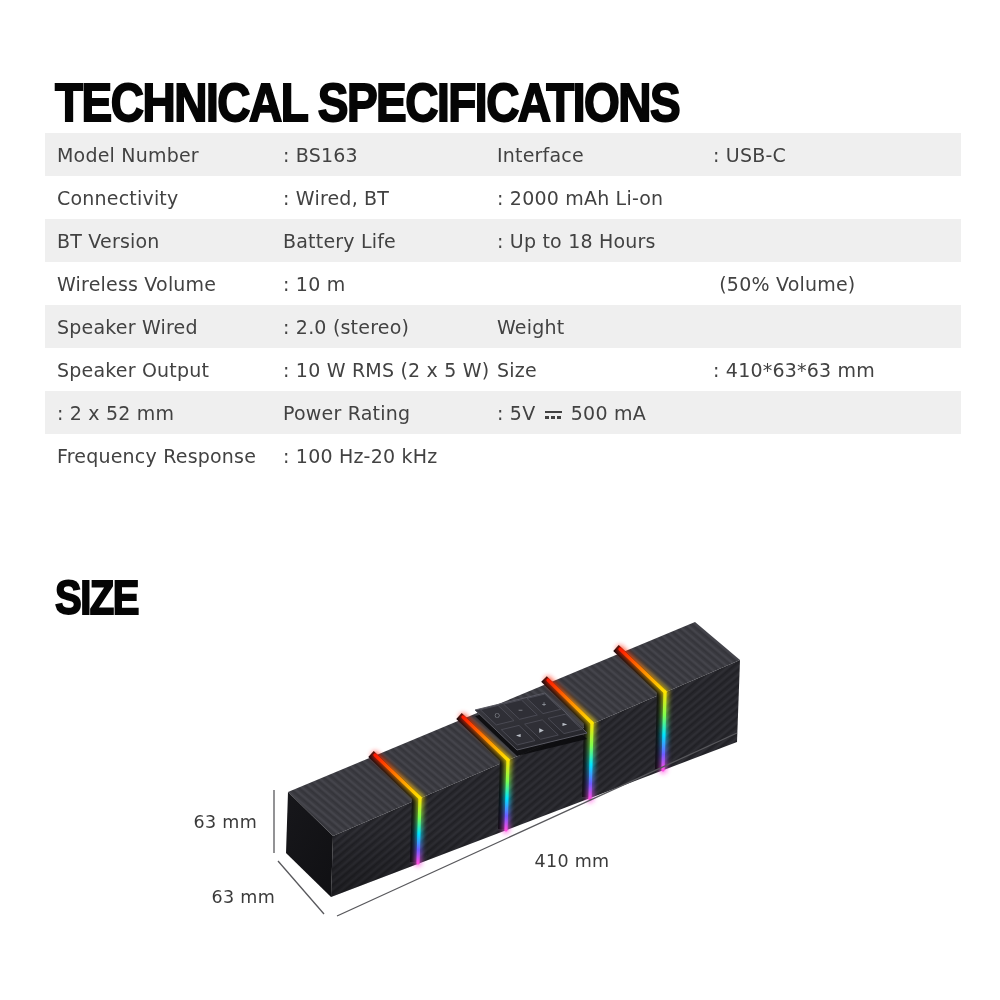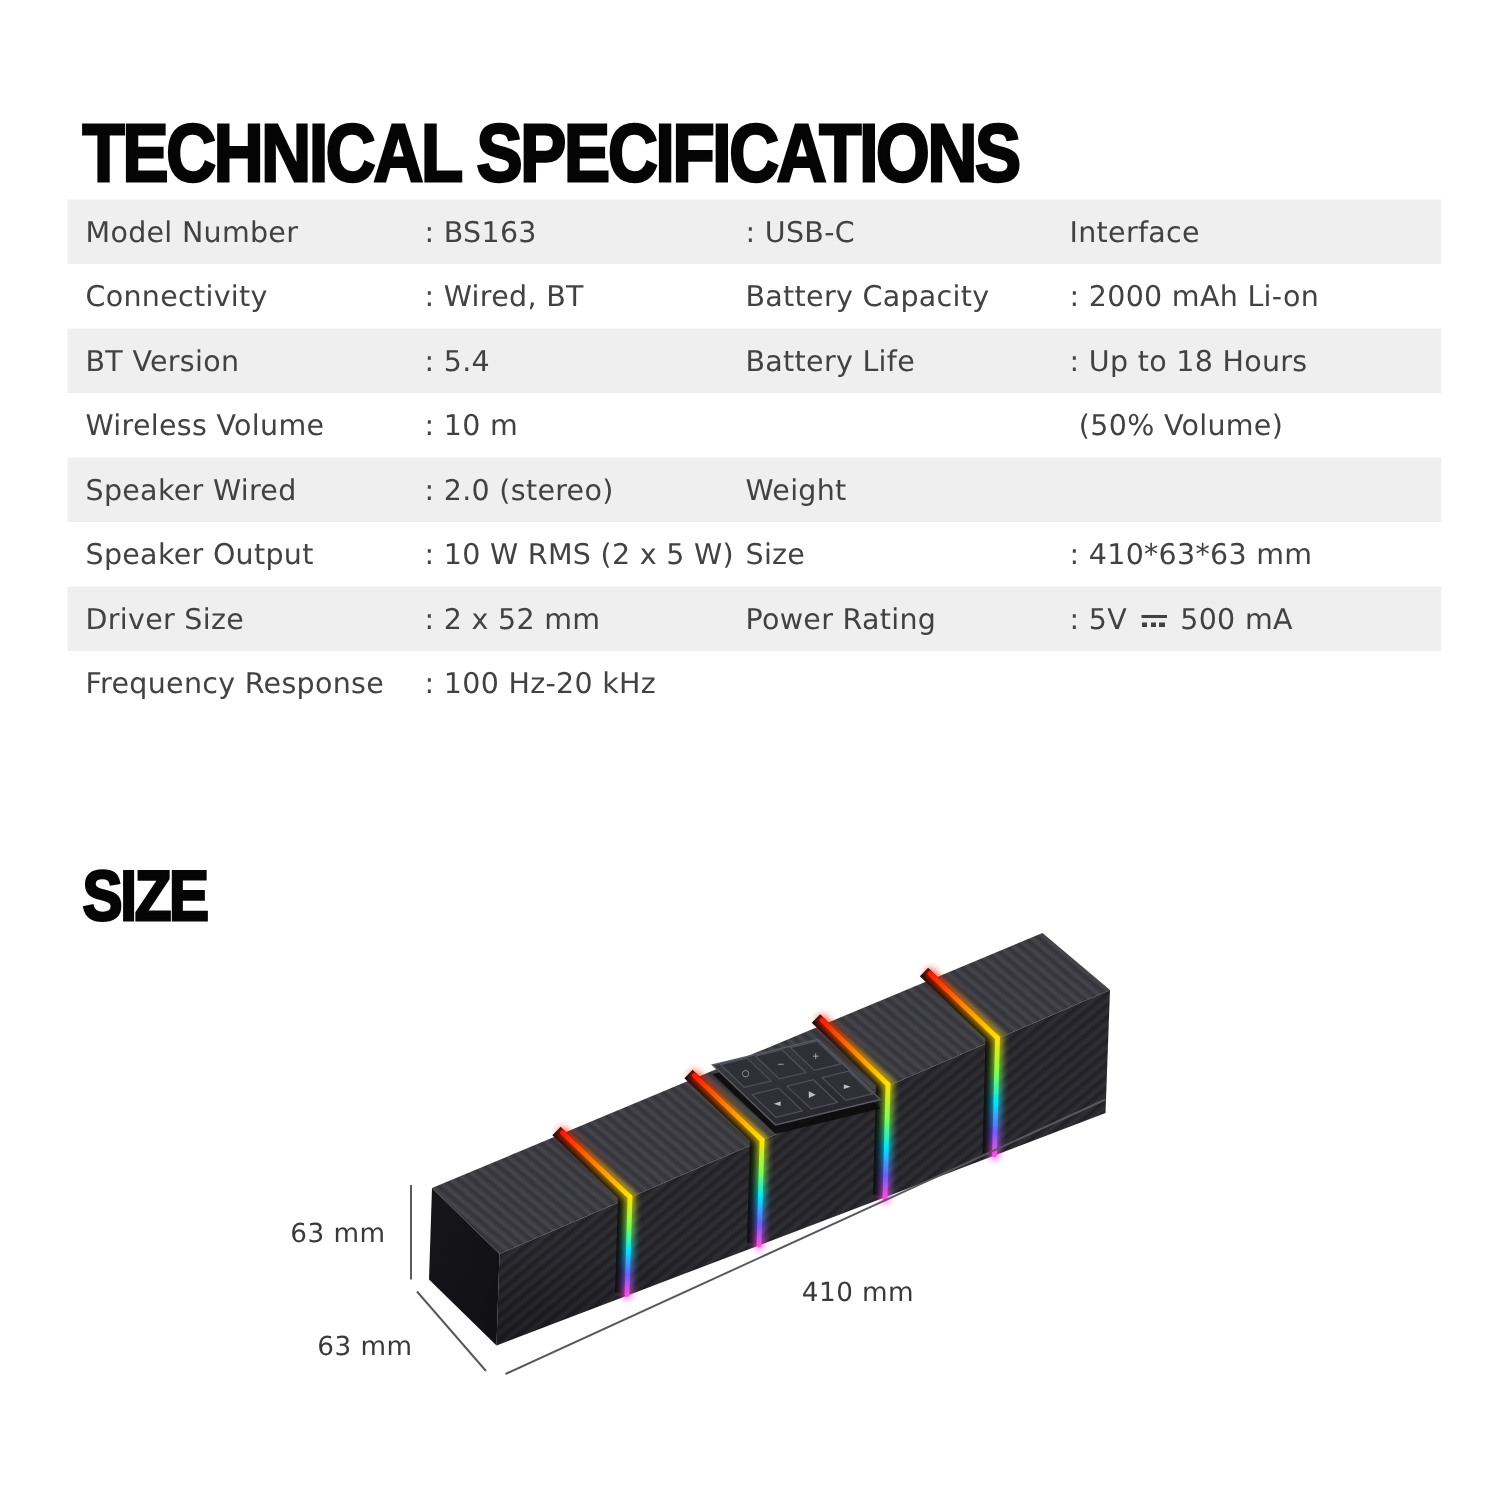--- a/index.html
+++ b/index.html
@@ -30,32 +30,30 @@
 </style>
 </head>
 <body>
 
 <h1 id="title" class="heading">TECHNICAL SPECIFICATIONS</h1>
 
 <div class="spec-table">
   <div class="srow shaded">
     <span class="cell">Model Number</span>
     <span class="cell">: BS163</span>
+    <span class="cell">Interface</span>
     <span class="cell">: USB-C</span>
-    <span class="cell">Interface</span>
   </div>
   <div class="srow">
     <span class="cell">Connectivity</span>
     <span class="cell">: Wired, BT</span>
-    <span class="cell">Battery Capacity</span>
     <span class="cell">: 2000 mAh Li-on</span>
   </div>
   <div class="srow shaded">
     <span class="cell">BT Version</span>
-    <span class="cell">: 5.4</span>
     <span class="cell">Battery Life</span>
     <span class="cell">: Up to 18 Hours</span>
   </div>
   <div class="srow">
     <span class="cell">Wireless Volume</span>
     <span class="cell">: 10 m</span>
     <span class="cell"></span>
     <span class="cell"> (50% Volume)</span>
   </div>
   <div class="srow shaded">
@@ -63,21 +61,20 @@
     <span class="cell">: 2.0 (stereo)</span>
     <span class="cell">Weight</span>
   </div>
   <div class="srow">
     <span class="cell">Speaker Output</span>
     <span class="cell">: 10 W RMS (2 x 5 W)</span>
     <span class="cell">Size</span>
     <span class="cell">: 410*63*63 mm</span>
   </div>
   <div class="srow shaded">
-    <span class="cell">Driver Size</span>
     <span class="cell">: 2 x 52 mm</span>
     <span class="cell">Power Rating</span>
     <span class="cell dc-host">: 5V <span class="dcsym"></span> 500 mA</span>
   </div>
   <div class="srow">
     <span class="cell">Frequency Response</span>
     <span class="cell">: 100 Hz-20 kHz</span>
     <span class="cell"></span>
     <span class="cell"></span>
   </div>

